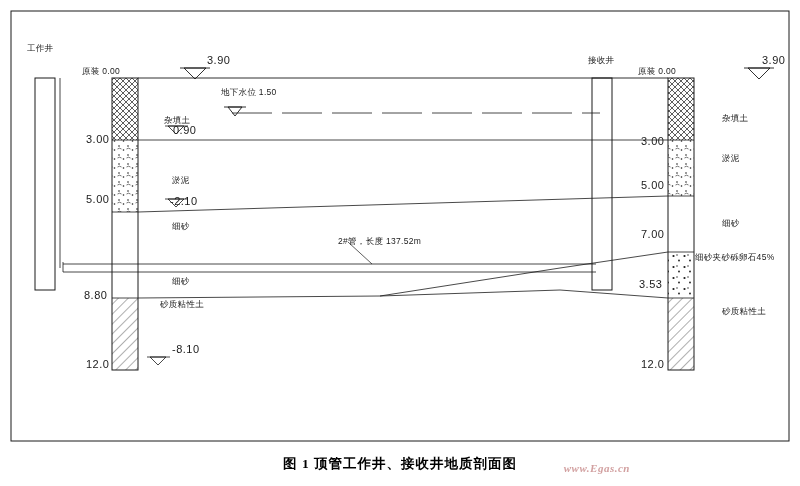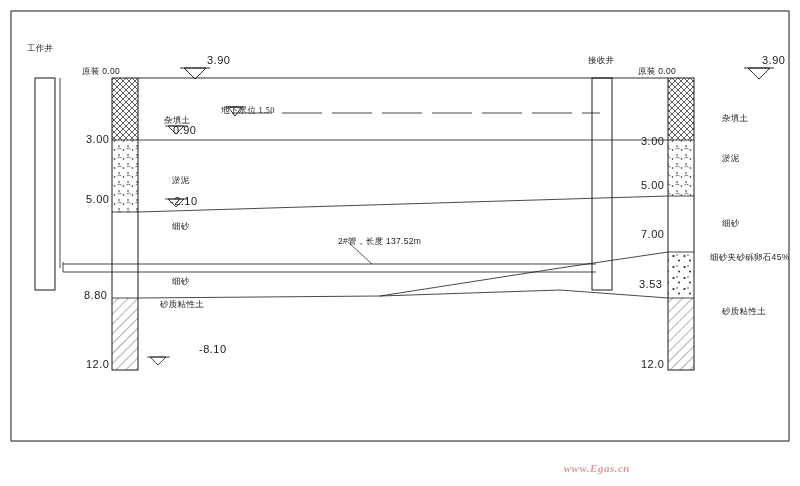--- a/index.html
+++ b/index.html
@@ -187,28 +187,29 @@
   <div class="lbl cn" style="left:164px; top:116px;">杂填土</div>
   <div class="lbl num" style="left:173px; top:125px;">0.90</div>
 
   <div class="lbl cn" style="left:172px; top:176px;">淤泥</div>
   <div class="lbl num" style="left:170px; top:196px;text-align:right;">-2.10</div>
 
   <div class="lbl cn" style="left:172px; top:222px;">细砂</div>
   <div class="lbl cn" style="left:172px; top:277px;">细砂</div>
 
   <div class="lbl cn" style="left:160px; top:300px;">砂质粘性土</div>
-  <div class="lbl num" style="left:172px; top:344px;margin-left:27px;">-8.10</div>
+  <div class="lbl num" style="left:172px; top:344px;">-8.10</div>
 
   <div class="lbl cn" style="left:722px; top:114px;">杂填土</div>
   <div class="lbl cn" style="left:722px; top:154px;">淤泥</div>
   <div class="lbl cn" style="left:722px; top:219px;">细砂</div>
-  <div class="lbl cn" style="left:710px; top:253px;">细砂夹砂砾卵石45%</div>
+  <div class="lbl cn" style="left:695px; top:253px;">细砂夹砂砾卵石45%</div>
   <div class="lbl cn" style="left:722px; top:307px;">砂质粘性土</div>
 
-  <div class="lbl cn" style="left:221px; top:106px;font-family:Liberation Serif, serif;">地下水位 1.50</div>
+  <div class="lbl cn" style="left:221px; top:88px;">地下水位 1.50</div>
 
   <div class="lbl cn" style="left:338px; top:231px;margin-top:6px;">2#管，长度 137.52m</div>
 
+  <div class="caption">图 1   顶管工作井、接收井地质剖面图</div>
 
   <div class="watermark">www.Egas.cn</div>
 
 </div>
 
 </body></html>

